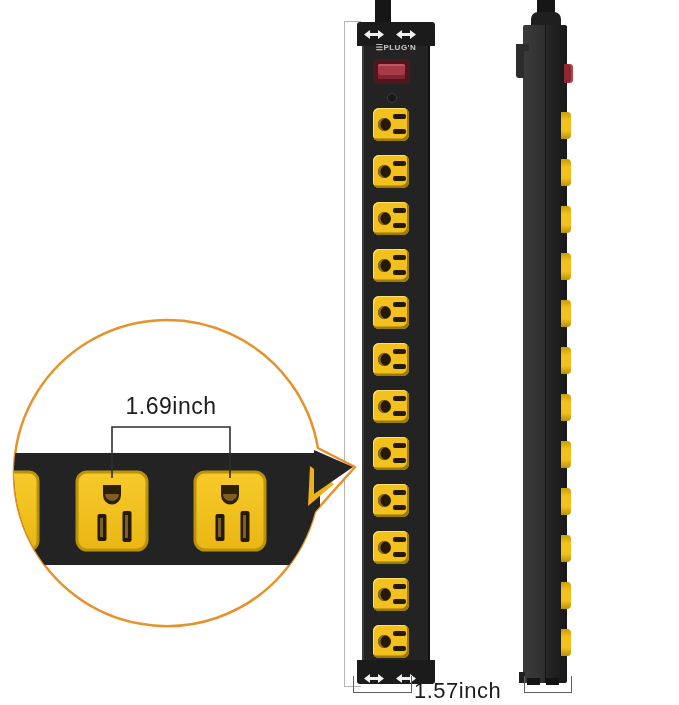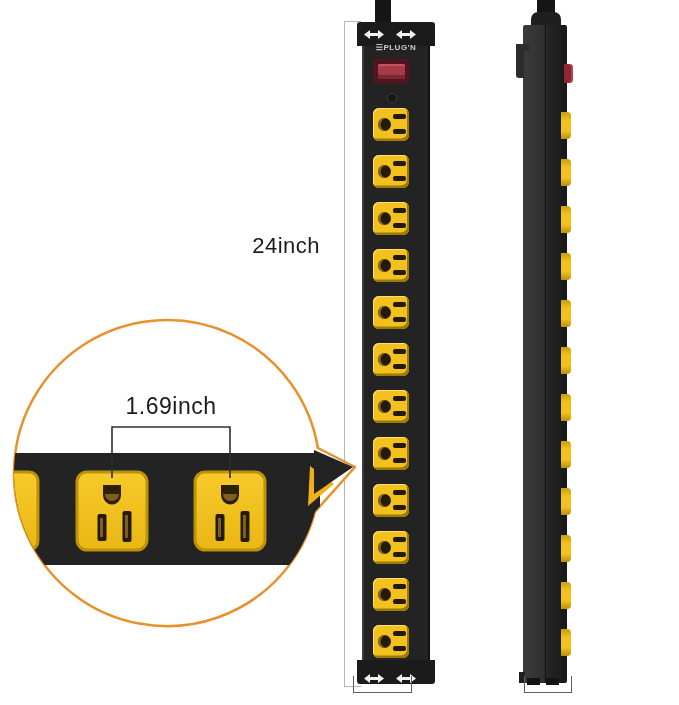--- a/index.html
+++ b/index.html
@@ -66,21 +66,20 @@
   
   #callout-svg{position:absolute;left:0;top:0;width:679px;height:705px;}
   #callout-svg text{font-family:"Liberation Sans",sans-serif;}
 </style>
 </head>
 <body>
 
 <div class="stage">
 
   <div id="line-24"></div>
-  <div id="label-length" class="dim-text">24inch</div>
 
   <div id="front-cord" class="abs"></div>
   <div id="front-strip" class="abs"></div>
   <div id="front-plate-top" class="plate"></div>
   <div id="front-plate-bottom" class="plate"></div>
 
   <svg class="keyhole" style="left:364px;top:30px" viewBox="0 0 20 9">
     <polygon points="0,4.5 6,0 6,3 14,3 14,0 20,4.5 14,9 14,6 6,6 6,9" fill="#f2f2f2"></polygon>
     </svg>
   <svg class="keyhole" style="left:396px;top:30px" viewBox="0 0 20 9">
@@ -159,20 +158,21 @@
         <div class="f-slot bottom"></div>
       </div>
       <div class="f-outlet" style="top: 625px;">
         <div class="f-ground"></div>
         <div class="f-slot top"></div>
         <div class="f-slot bottom"></div>
       </div>
     </div>
 
   <div id="bracket-front" class="bracket"></div>
+  <div id="label-front-width" class="dim-text">1.57inch</div>
 
   <div id="side-cord" class="abs"></div>
   <div id="side-boot" class="abs"></div>
   <div id="side-strip" class="abs">
     <div class="seam"></div>
   </div>
   <div id="side-hook" class="abs"></div>
   <div id="side-hook-top" class="abs"></div>
   <div id="side-switch" class="abs"></div>
   <div id="side-tabs">

